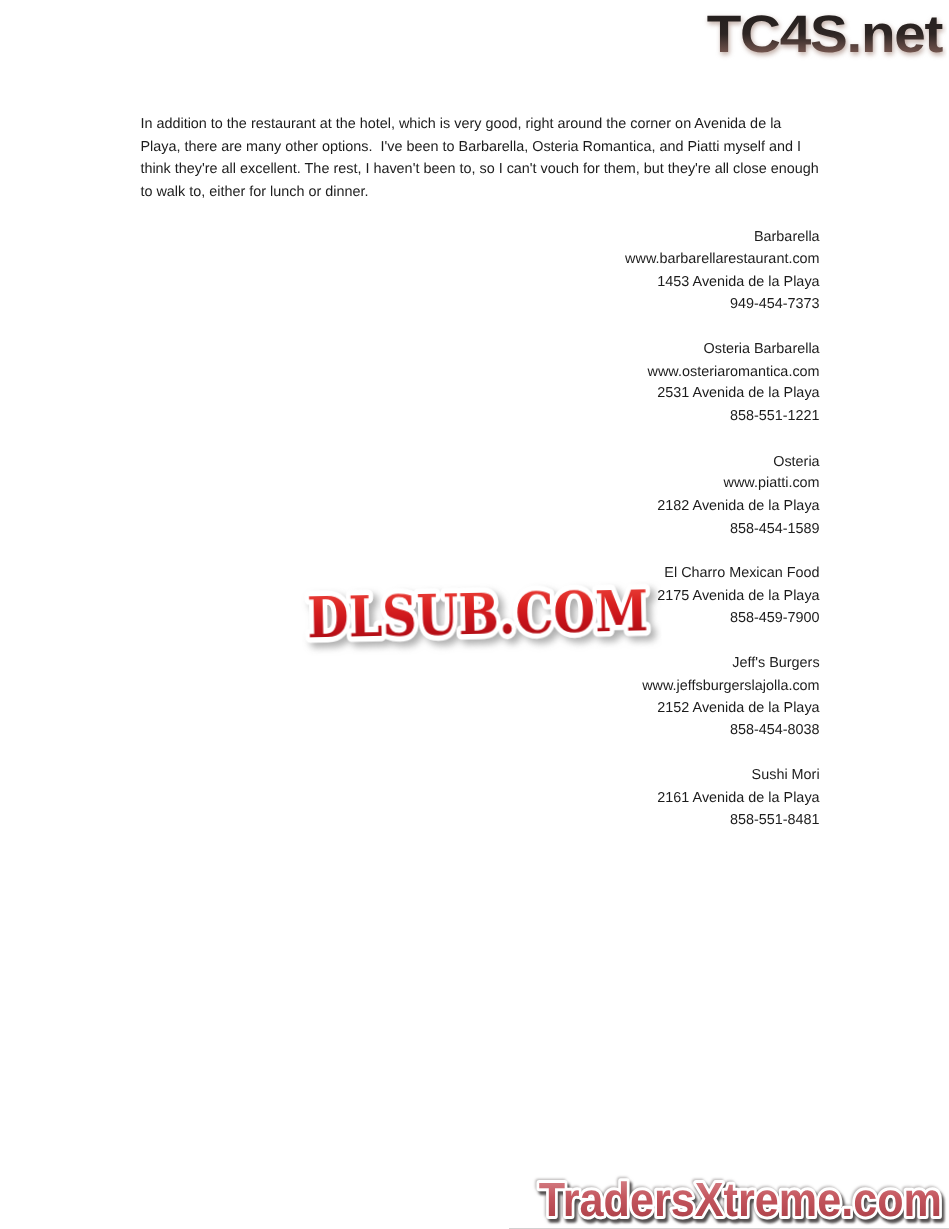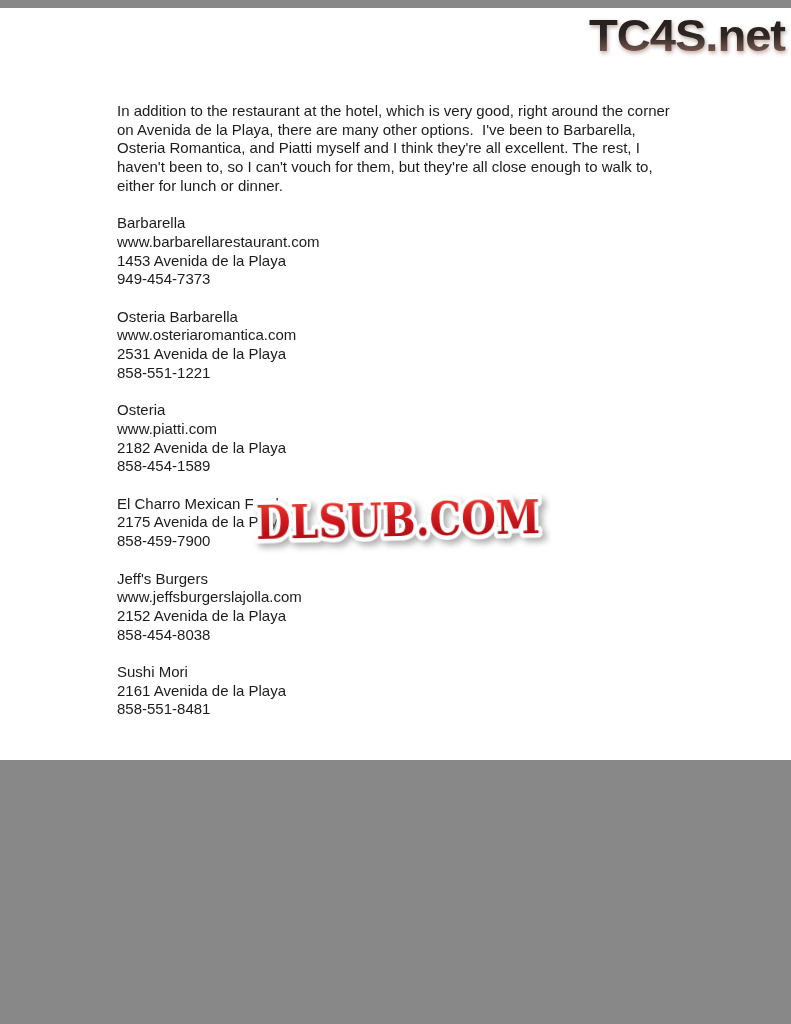--- a/index.html
+++ b/index.html
@@ -1,26 +1,26 @@
 <!DOCTYPE html>
 <html><head>
 <meta charset="utf-8">
 <style>
   html,body { margin:0; padding:0; background:#888; }
   .page {
-    position:relative; width:791px; height:752px; background:#ffffff;
+    position:relative; width:791px; height:1024px; background:#ffffff;
     font-family:"Liberation Sans", sans-serif; overflow:hidden;
-    margin:8px auto;
+    margin:0 auto;
   }
   .content {
     position:absolute; left:117px; top:94px; width:566px;
-    color:#1c1c1c; font-size:15px; line-height:18.7px;
+    color:#1c1c1c; font-size:12px; line-height:18.7px;
   }
   .intro { margin:0 0 18.7px 0; white-space:pre-wrap; }
-  .listing { margin:0 0 18.7px 0; }
+  .listing { margin:0 0 18.7px 0;text-align:right; }
   .listing div { white-space:nowrap; }
 
   
   .wm-tc4s { position:absolute; top:0; right:2px; width:250px; height:58px; }
   .wm-tc4s text {
     font-family:"Liberation Sans", sans-serif; font-weight:900; font-size:44px;
     letter-spacing:-1px;
     filter: drop-shadow(1px 2px 2px rgba(150,118,106,0.65));
   }
 

